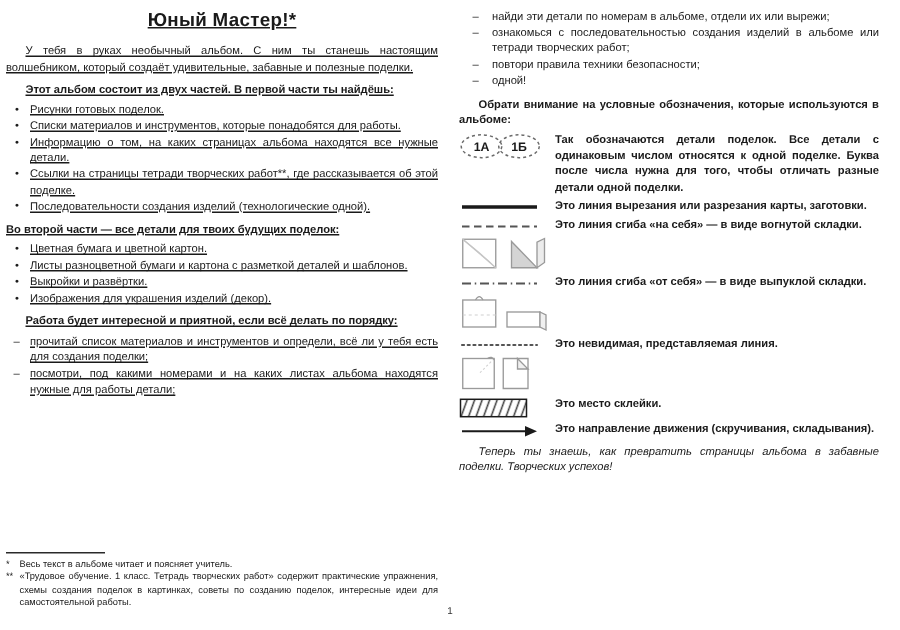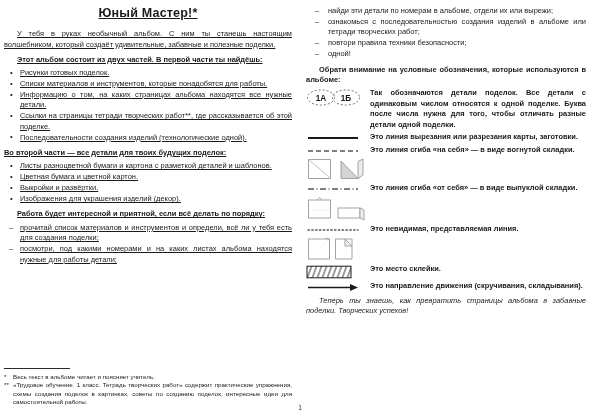--- a/index.html
+++ b/index.html
@@ -179,22 +179,22 @@
       <li>Рисунки готовых поделок.</li>
       <li>Списки материалов и инструментов, которые понадобятся для работы.</li>
       <li>Информацию о том, на каких страницах альбома находятся все нужные детали.</li>
       <li>Ссылки на страницы тетради творческих работ**, где рассказывается об этой поделке.</li>
       <li>Последовательности создания изделий (технологические одной).</li>
     </ul>
 
     <p class="lead flush">Во второй части — все детали для твоих будущих поделок:</p>
 
     <ul class="bullets">
+      <li>Цветная бумага и цветной картон.</li>
       <li>Листы разноцветной бумаги и картона с разметкой деталей и шаблонов.</li>
-      <li>Цветная бумага и цветной картон.</li>
       <li>Выкройки и развёртки.</li>
       <li>Изображения для украшения изделий (декор).</li>
     </ul>
 
     <p class="lead">Работа будет интересной и приятной, если всё делать по порядку:</p>
 
     <ul class="dashes">
       <li>прочитай список материалов и инструментов и определи, всё ли у тебя есть для создания поделки;</li>
       <li>посмотри, под какими номерами и на каких листах альбома находятся нужные для работы детали;</li>
     </ul>

